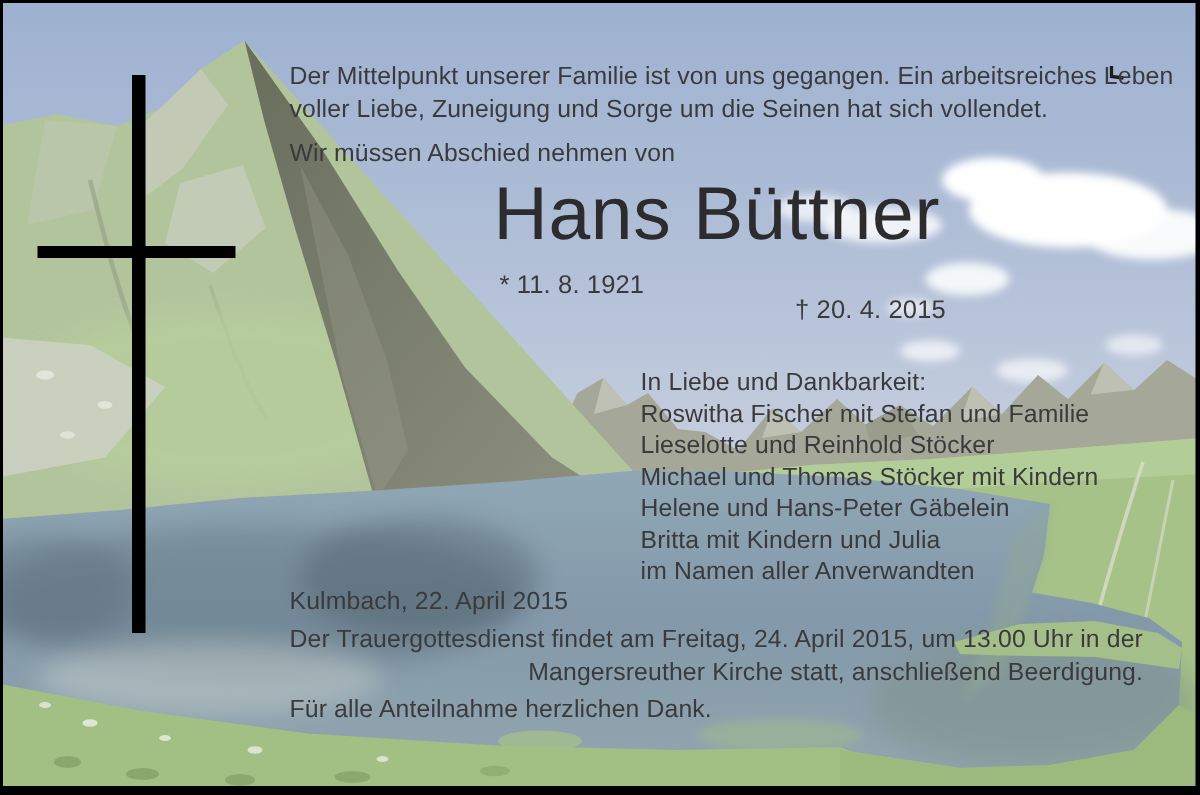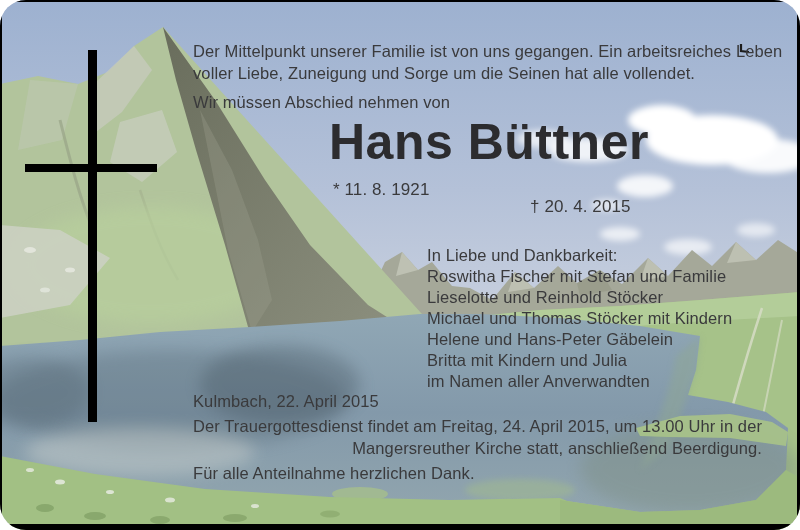--- a/index.html
+++ b/index.html
@@ -2,41 +2,40 @@
 <html><head>
 <meta charset="utf-8">
 <style>
   html,body{margin:0;padding:0;background:#fff;}
   #card{
     position:relative;
     width:800px;height:530px;
     overflow:hidden;
     font-family:"Liberation Sans","DejaVu Sans",sans-serif;
     background:#c9d1de;
-    border-radius:26px;
   }
   #bg{position:absolute;left:0;top:0;width:800px;height:530px;display:block;}
   #frame{
     position:absolute;inset:0;z-index:30;pointer-events:none;
     border-top:2px solid #000;border-left:2px solid #000;
     border-right:3px solid #000;border-bottom:6px solid #000;
   }
   .bar{position:absolute;background:#000;z-index:10;}
   #cross-v{left:88px;top:50px;width:9px;height:372px;}
   #cross-h{left:25px;top:164px;width:132px;height:8px;}
   .txt{
     position:absolute;z-index:20;margin:0;
     color:#3a3a3c;font-size:16.5px;line-height:22px;
     white-space:nowrap;letter-spacing:0.1px;
   }
   #intro{left:193px;top:40px;}
   #farewell{left:193px;top:91px;}
   #deceased-name{
     position:absolute;z-index:20;margin:0;left:329px;top:116px;
-    font-size:50px;font-weight:700;color:#2c2c2f;line-height:52px;
+    font-size:50px;font-weight:400;color:#2c2c2f;line-height:52px;
     letter-spacing:0.5px;white-space:nowrap;
   }
   #birth{left:333px;top:179px;font-size:17px;}
   #death{left:530px;top:179px;font-size:17px;margin-top:17px;}
   #mourners{left:427px;top:219px;line-height:21px;margin-top:26px;}
   #mourners div{line-height:21px;}
   #place-date{left:193px;top:390px;}
   #service{left:193px;top:416px;line-height:21.5px;text-align:right;}
   #thanks{left:193px;top:462px;}
 </style>
@@ -152,21 +151,21 @@
     </g>
   </svg>
 
   <div>
     <div id="cross-v" class="bar"></div>
     <div id="cross-h" class="bar"></div>
   </div>
 
   <p id="intro" class="txt">
     <span>Der Mittelpunkt unserer Familie ist von uns gegangen. Ein arbeitsreiches Leben</span><br>
-    <span>voller Liebe, Zuneigung und Sorge um die Seinen hat alle vollendet.</span>
+    <span>voller Liebe, Zuneigung und Sorge um die Seinen hat sich vollendet.</span>
   </p>
 
   <p id="farewell" class="txt">Wir müssen Abschied nehmen von</p>
 
   <h1 id="deceased-name">Hans Büttner</h1>
 
   <span id="birth" class="txt">* 11. 8. 1921</span>
   <span id="death" class="txt">† 20. 4. 2015</span>
 
   <div id="mourners" class="txt">

